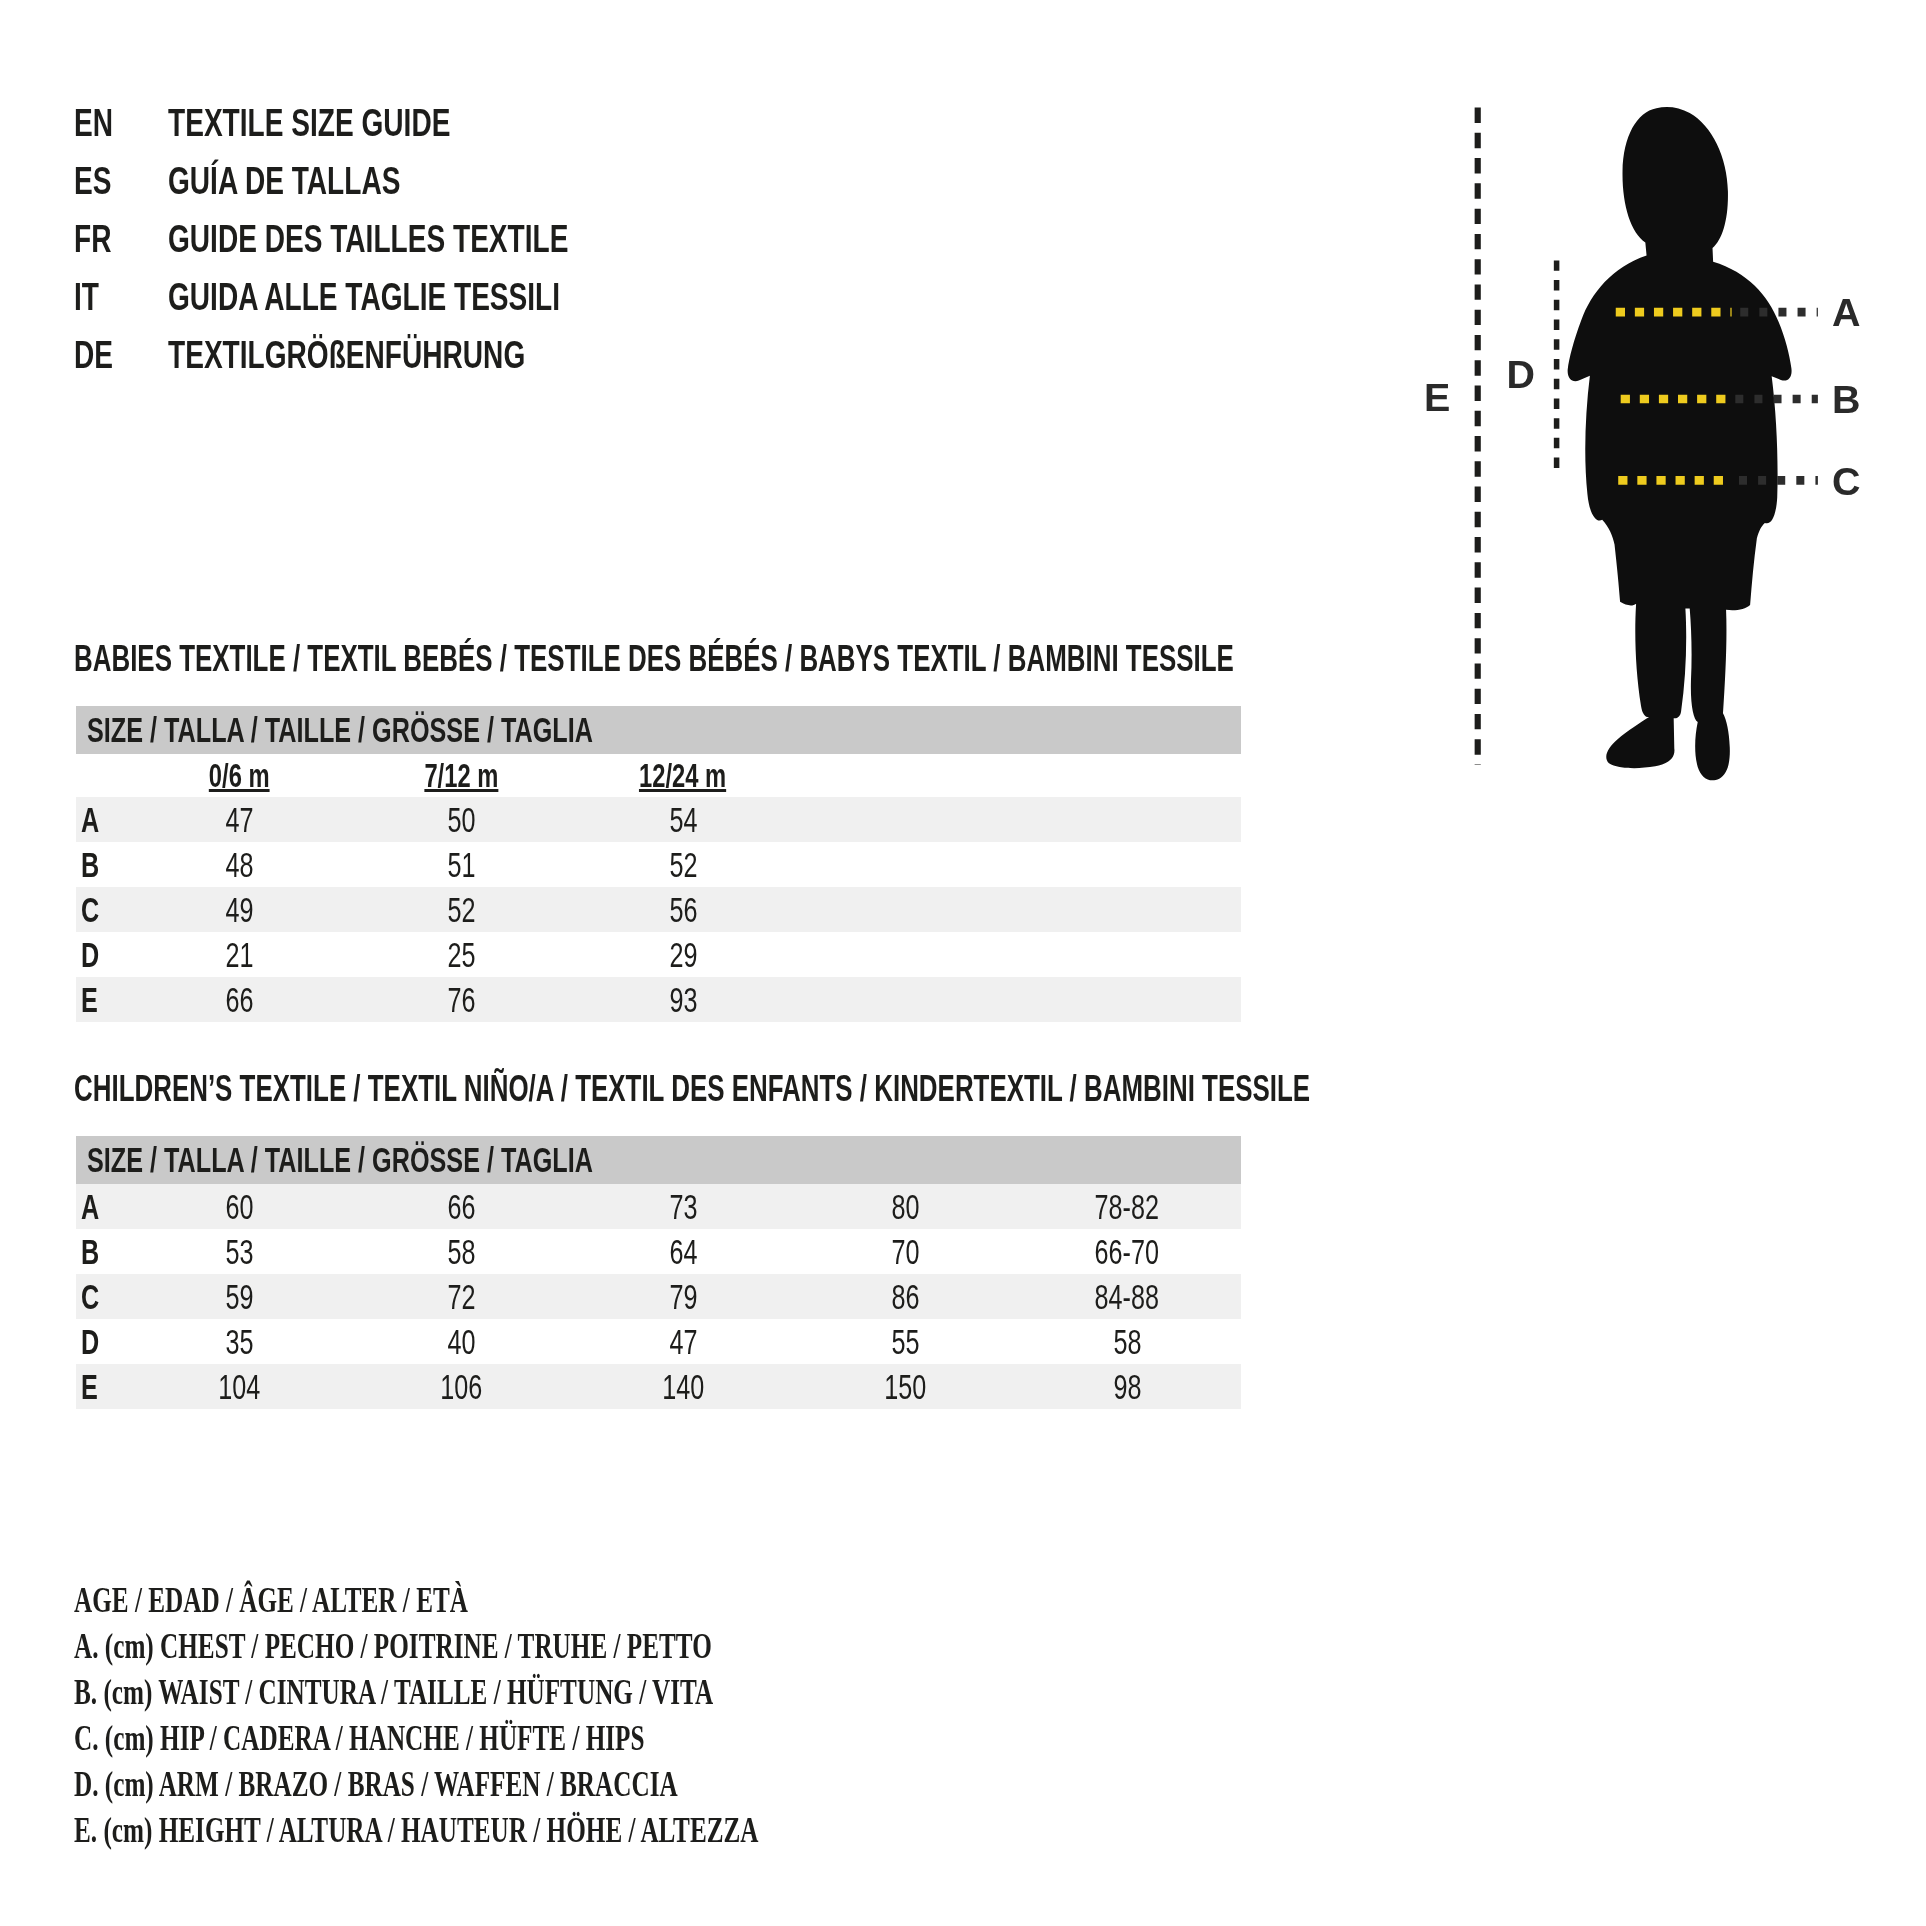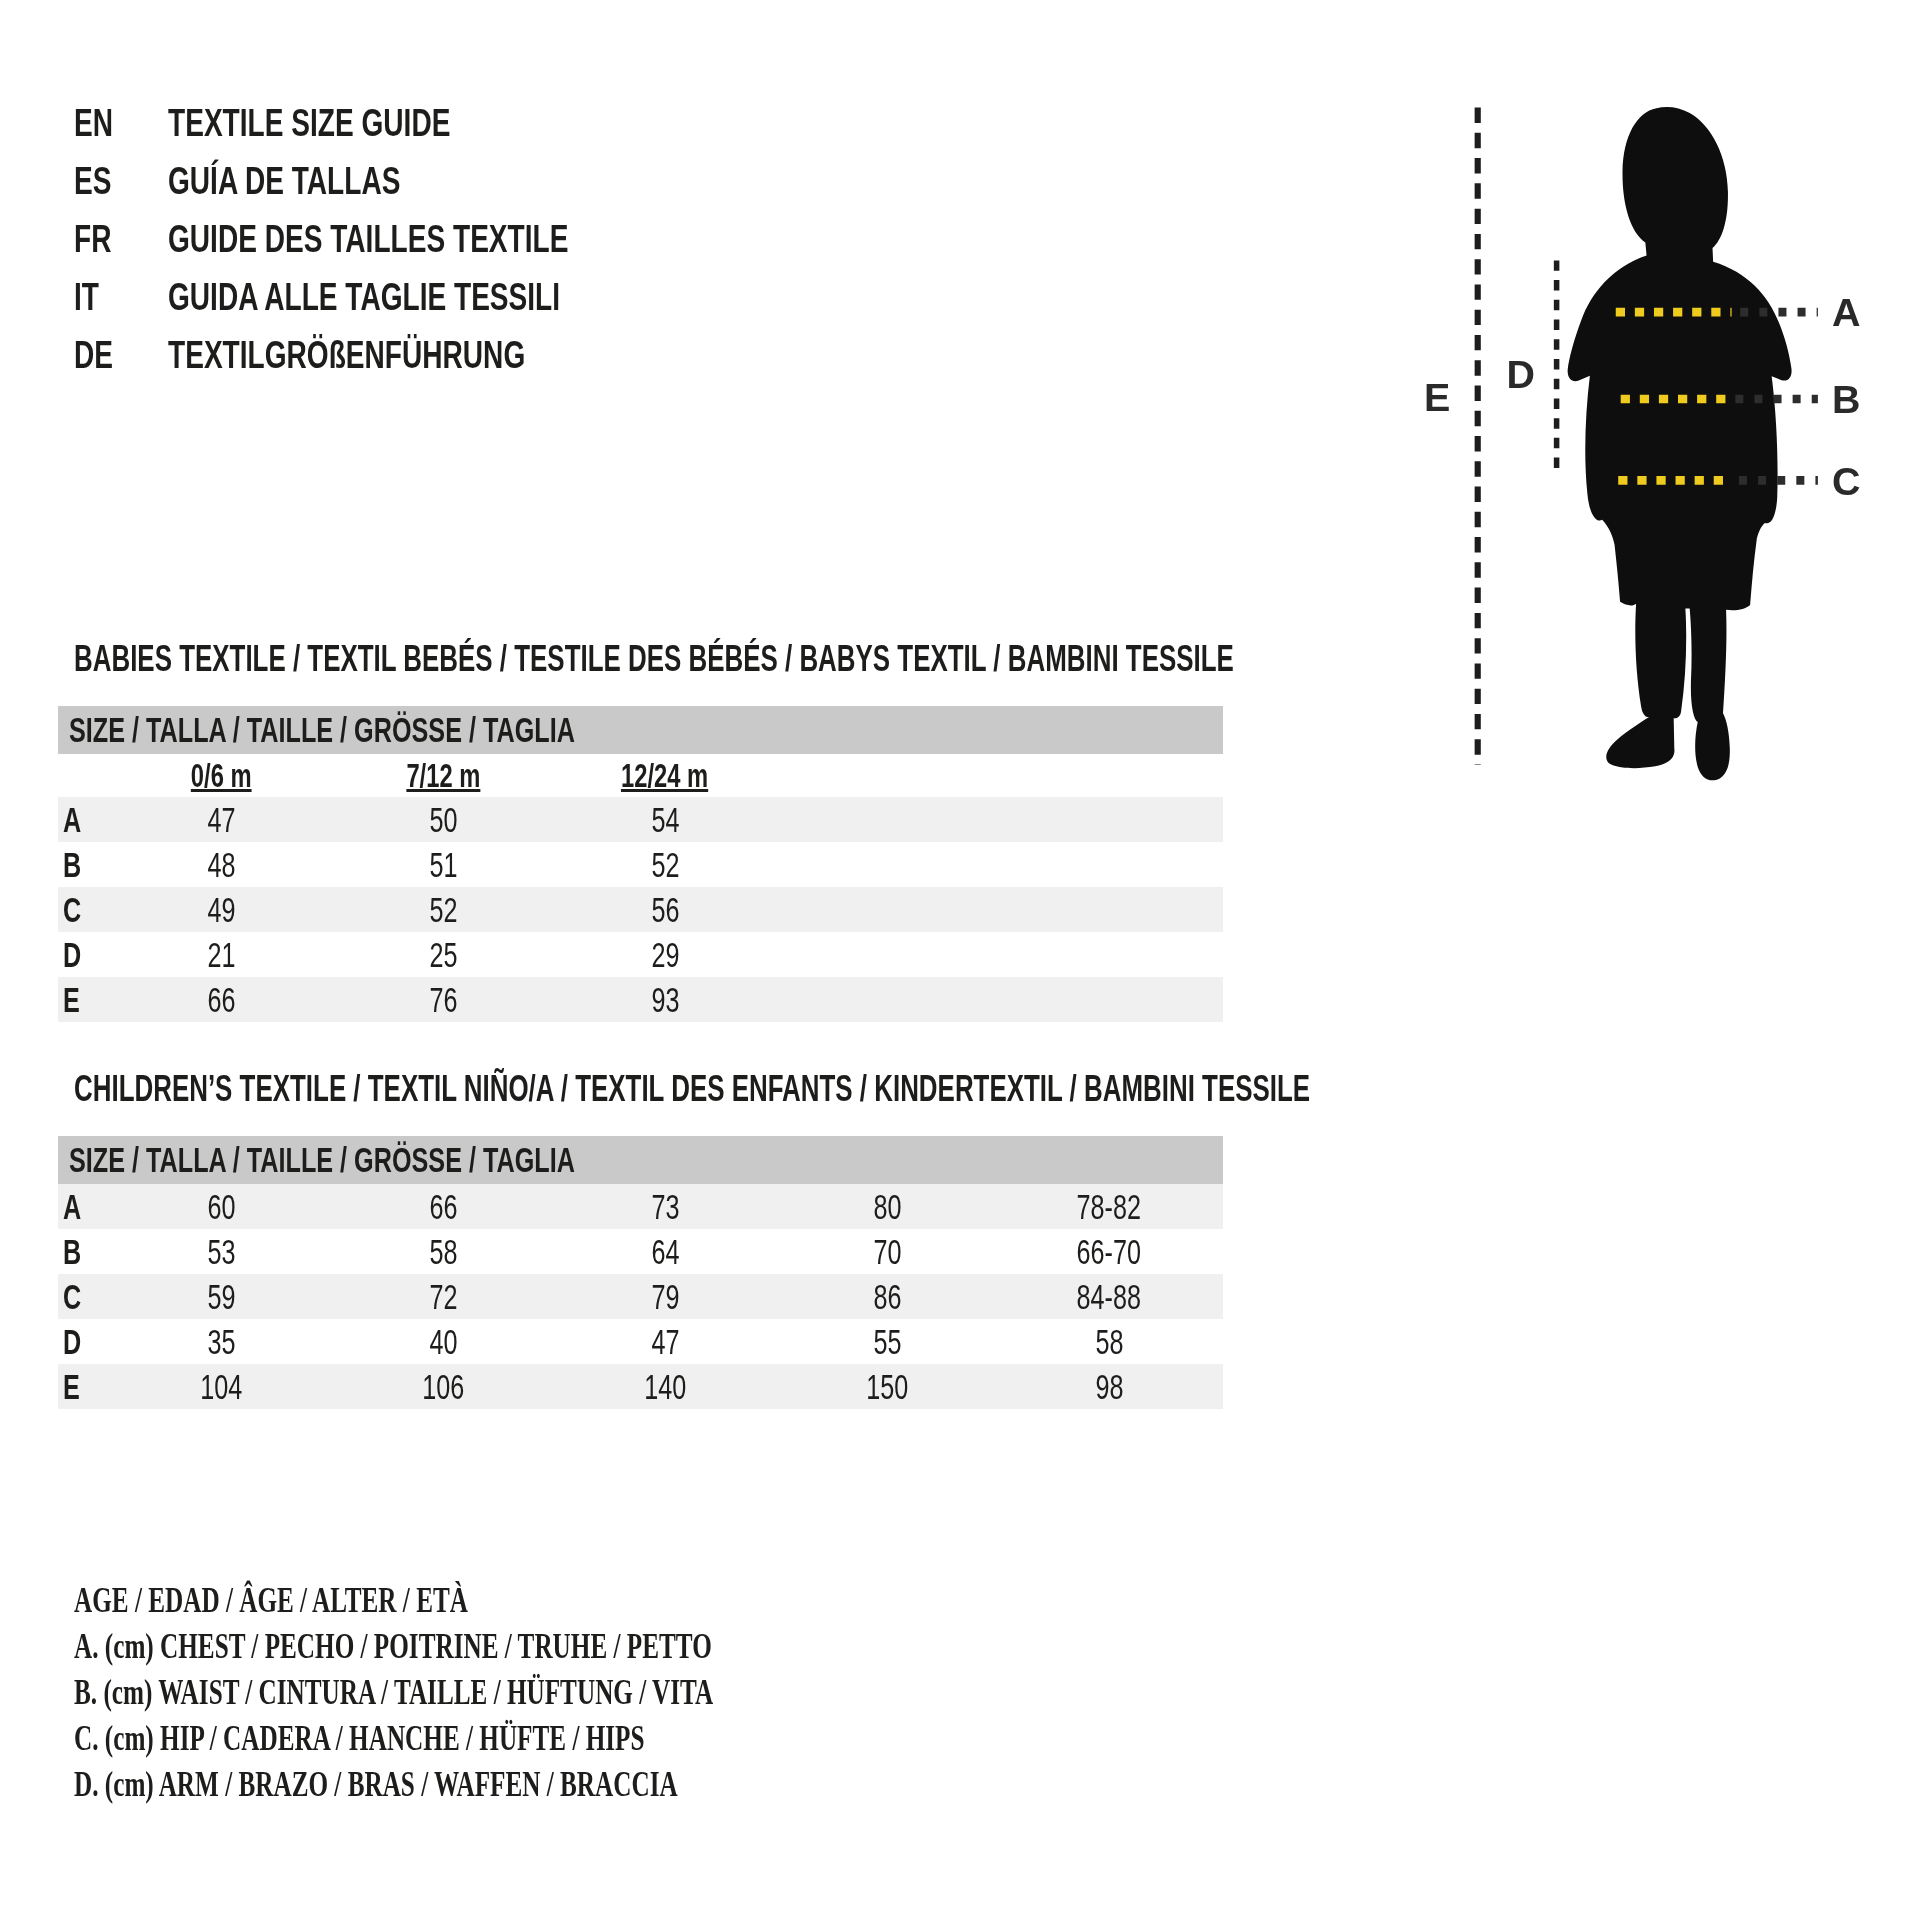--- a/index.html
+++ b/index.html
@@ -18,21 +18,21 @@
   
   #figure{position:absolute;left:1405px;top:92px;width:493px;height:709px;}
   #figure text{font-family:"Liberation Sans","DejaVu Sans",sans-serif;font-weight:700;}
 
   
   .sect-title{position:absolute;left:74px;height:41px;display:flex;align-items:flex-start;font-weight:700;font-size:36px;}
   #babies-title{top:638px;}
   #children-title{top:1068px;}
 
   
-  .sgtable{position:absolute;left:58px;width:1165px;}
+  .sgtable{position:absolute;left:76px;width:1165px;}
   #babies-table{top:706px;}
   #children-table{top:1136px;}
   .sizebar{height:48px;background:#c9c9c9;display:flex;align-items:center;padding-left:11px;box-sizing:border-box;font-weight:700;font-size:35px;}
   .colhead,.trow{display:grid;grid-template-columns:52px 222px 222px 222px 222px 222px;}
   .colhead{height:43px;}
   .trow{height:45px;}
   .trow.alt{background:#f0f0f0;}
   .cell{display:flex;align-items:center;justify-content:center;font-size:35px;font-weight:400;}
   .colhead .cell{font-weight:700;font-size:33px;text-decoration:underline;}
   .rlab{display:flex;align-items:center;padding-left:5px;font-weight:700;font-size:35px;}
@@ -359,16 +359,19 @@
       </div>
     <div class="legline">
         <span class="cx">B. (cm) WAIST / CINTURA / TAILLE / HÜFTUNG / VITA</span>
       </div>
     <div class="legline">
         <span class="cx">C. (cm) HIP / CADERA / HANCHE / HÜFTE / HIPS</span>
       </div>
     <div class="legline">
         <span class="cx">D. (cm) ARM / BRAZO / BRAS / WAFFEN / BRACCIA</span>
       </div>
+    <div class="legline">
+        <span class="cx">E. (cm) HEIGHT / ALTURA / HAUTEUR / HÖHE / ALTEZZA</span>
+      </div>
   </div>
 
 </div>
 
 
 </body></html>

